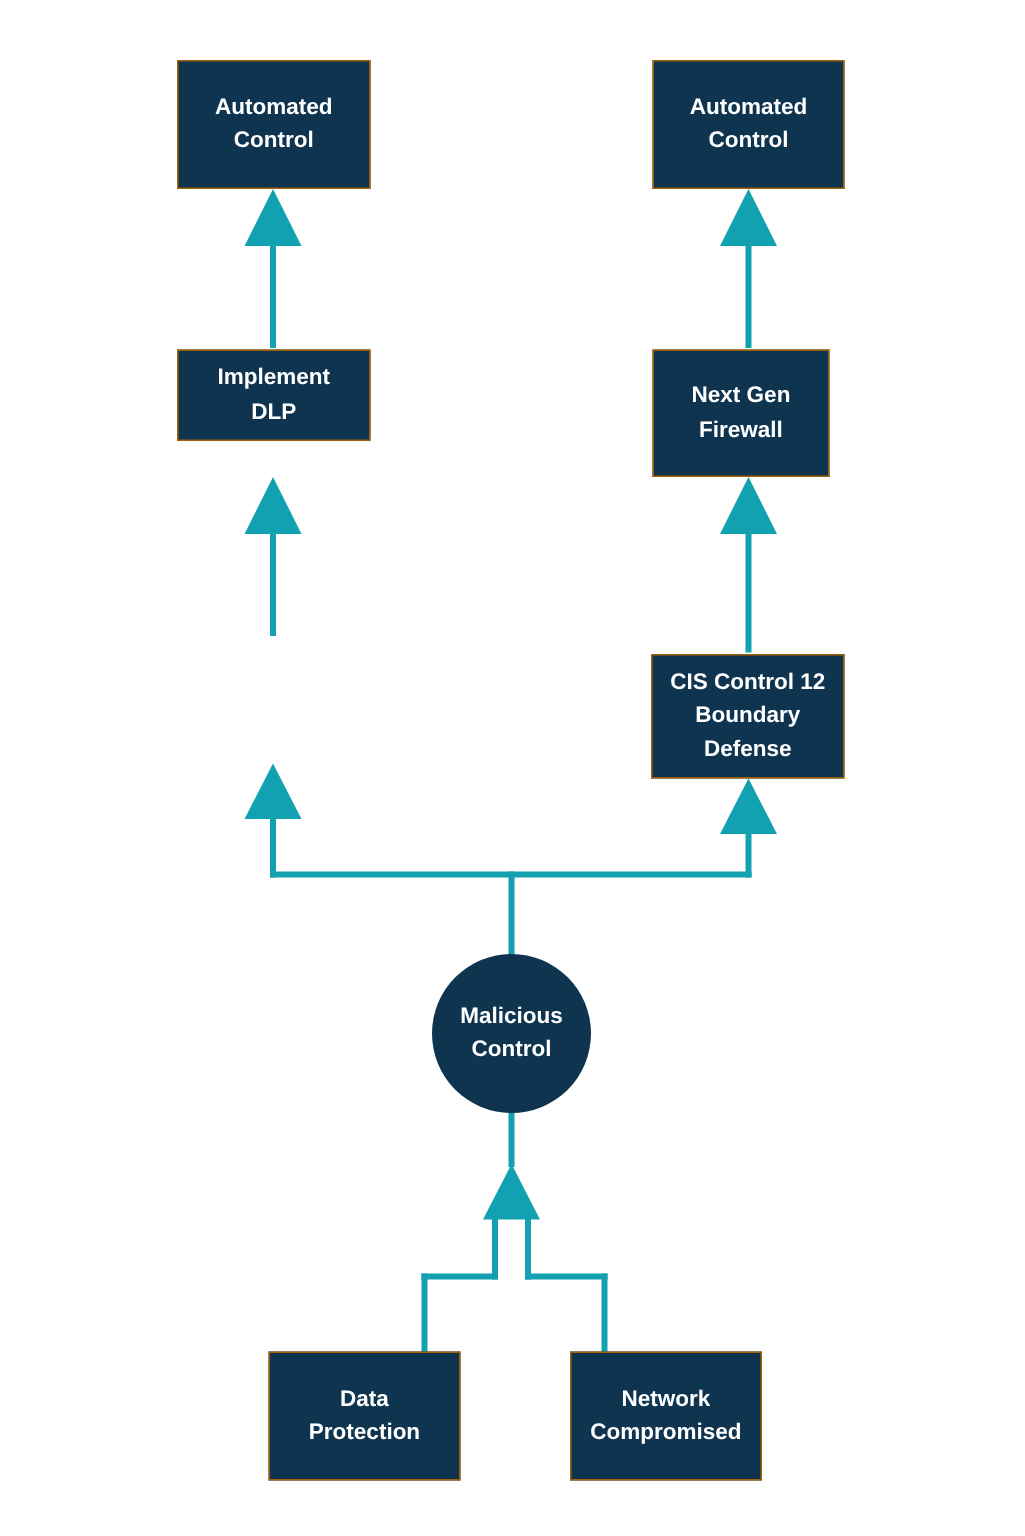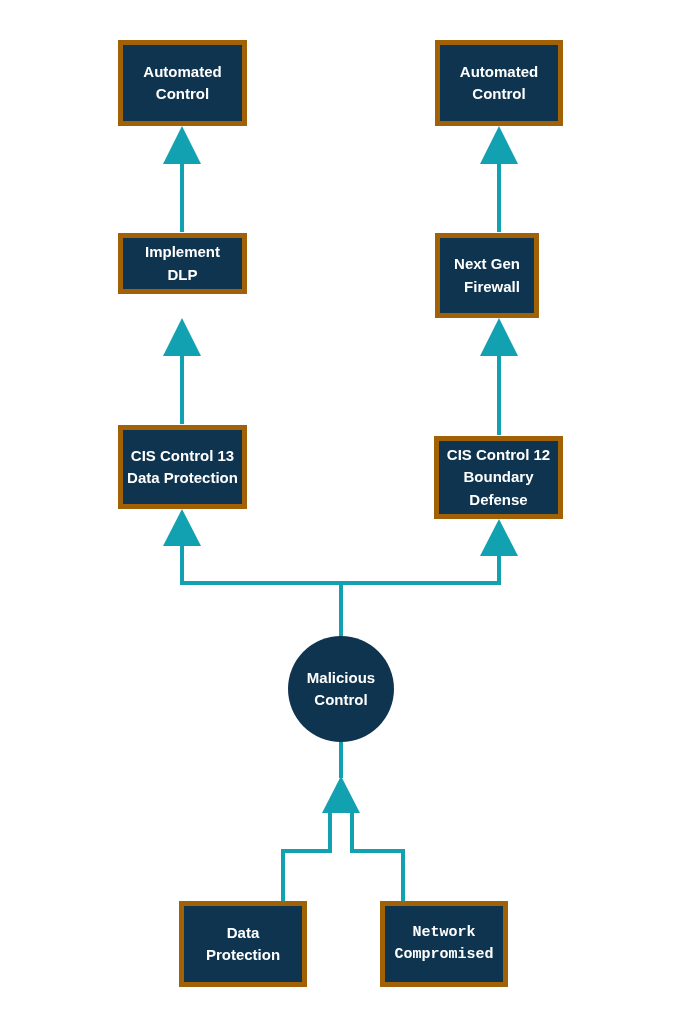--- a/index.html
+++ b/index.html
@@ -25,45 +25,45 @@
     stroke: #12A1B0;
     stroke-width: 4;
   }
   .connector-layer polygon {
     fill: #12A1B0;
     stroke: none;
   }
   .node {
     position: absolute;
     background: #0F3450;
-    border: 5px solid #a16207;
+    border: 1px solid #a16207;
     box-sizing: border-box;
     color: #ffffff;
     display: flex;
     align-items: center;
     justify-content: center;
     text-align: center;
     font-weight: 700;
     font-size: 15px;
     line-height: 1.5;
     white-space: pre-line;
   }
   .node.circle {
     border-radius: 50%;
     border: none;
   }
   #n-automated-left   { left: 118px; top: 40px;  width: 129px; height: 86px; }
   #n-automated-right  { left: 435px; top: 40px;  width: 128px; height: 86px; }
   #n-dlp              { left: 118px; top: 233px; width: 129px; height: 61px; }
-  #n-firewall         { left: 435px; top: 233px; width: 104px; height: 85px; text-align: right; }
+  #n-firewall         { left: 435px; top: 233px; width: 118px; height: 85px; }
   #n-cis13            { left: 118px; top: 425px; width: 129px; height: 84px; }
   #n-cis12            { left: 434px; top: 436px; width: 129px; height: 83px; }
   #n-hacking          { left: 288px; top: 636px; width: 106px; height: 106px; }
   #n-data             { left: 179px; top: 901px; width: 128px; height: 86px; }
-  #n-network          { left: 380px; top: 901px; width: 128px; height: 86px; font-family: Liberation Mono, monospace; }
+  #n-network          { left: 380px; top: 901px; width: 128px; height: 86px; }
 </style>
 </head>
 <body>
 
 <div class="stage">
 
   <svg class="connector-layer" viewBox="0 0 683 1024" xmlns="http://www.w3.org/2000/svg">
 
     <g>
       <line x1="182" y1="232" x2="182" y2="163"></line>
@@ -111,22 +111,20 @@
 
   <div class="node" id="n-automated-right">Automated
 Control</div>
 
   <div class="node" id="n-dlp">Implement
 DLP</div>
 
   <div class="node" id="n-firewall">Next Gen
 Firewall</div>
 
-  <div class="node" id="n-cis13">CIS Control 13
-Data Protection</div>
 
   <div class="node" id="n-cis12">CIS Control 12
 Boundary
 Defense</div>
 
   <div class="node circle" id="n-hacking">Malicious
 Control</div>
 
   <div class="node" id="n-data">Data
 Protection</div>

